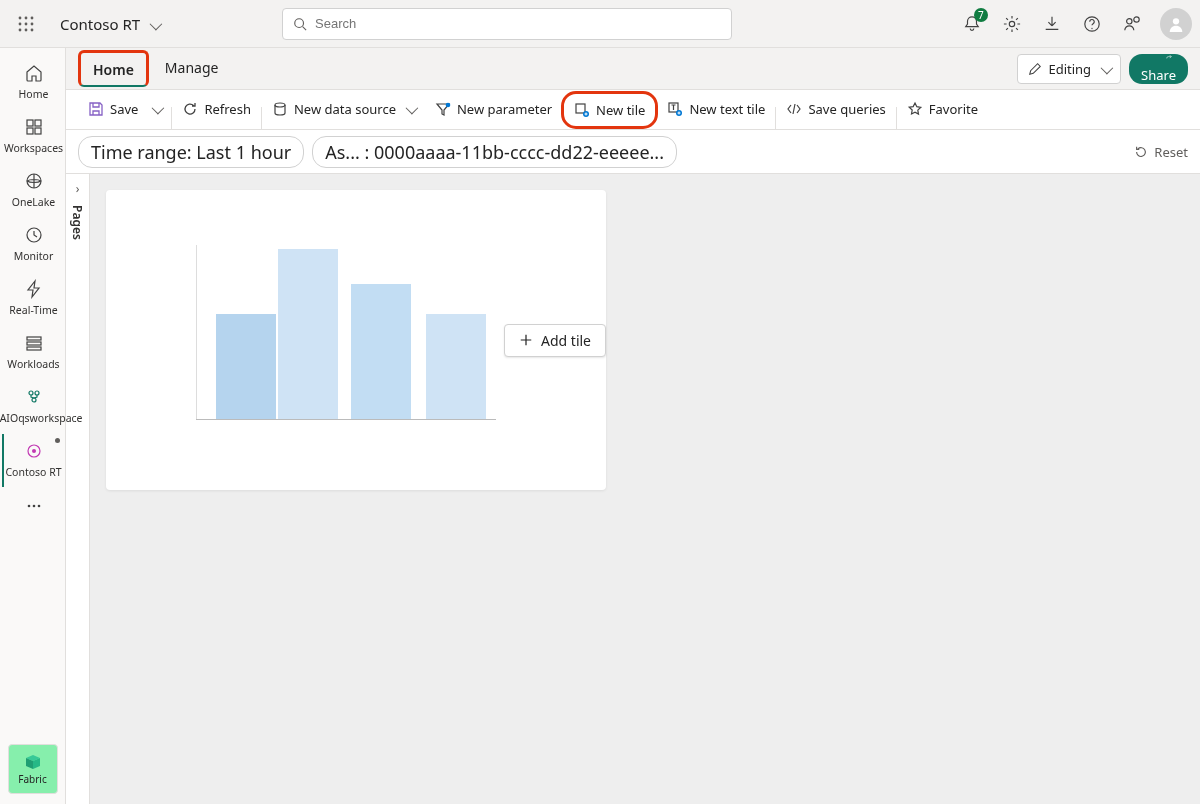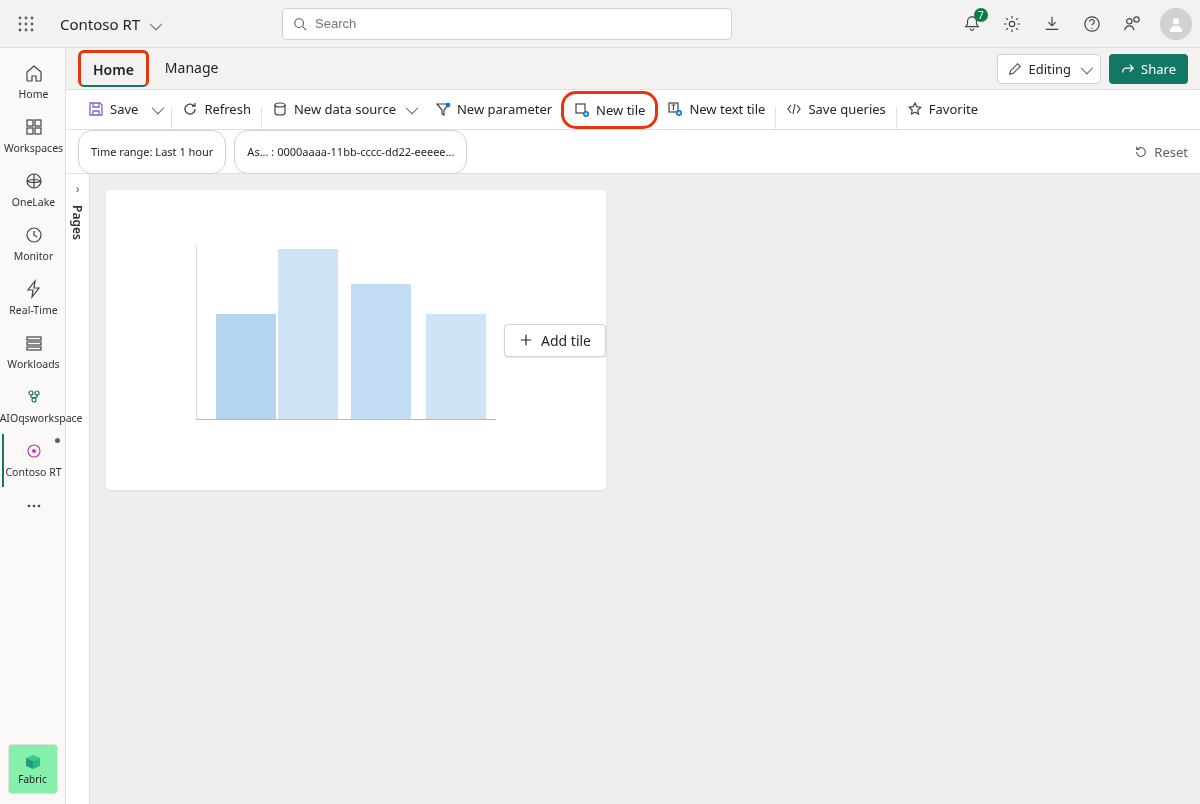--- a/index.html
+++ b/index.html
@@ -77,22 +77,22 @@
     padding:0 12px; display:flex; align-items:center; font-size:14px; cursor:pointer;
     border-bottom:2px solid transparent;
   }
   .tab.active { font-weight:600; border-bottom:2px solid #117865; color:#242424;}
   .tabs-right { margin-left:auto; display:flex; align-items:center; gap:8px;}
   .btn-outline {
     height:30px; display:flex; align-items:center; gap:6px; padding:0 10px;
     background:#fff; border:1px solid #d1d1d1; border-radius:4px; font-size:13px; cursor:pointer;
   }
   .btn-share {
-    height:30px; display:flex; align-items:center; gap:6px; padding:0 12px;
-    background:#117865; color:#fff; border-radius:4px; font-size:13px; cursor:pointer;
+    height:30px; display:flex; align-items:flex-end; gap:6px; padding:0 12px;
+    background:#117865; color:#fff; border-radius:13px; font-size:13px; cursor:pointer;flex-direction:column;
   }
   
   .highlight { border:3px solid #e3350e; border-radius:6px; }
   .tab.highlight { border-bottom:2px solid #117865; margin:2px 0;}
   
   .toolbar {
     height:40px; background:#fff; border-bottom:1px solid #e1dfdd;
     display:flex; align-items:flex-end; padding:0 12px; gap:0;
   }
   .tool {
@@ -101,22 +101,22 @@
   }
   .tool svg { width:16px; height:16px; }
   .divider { width:1px; height:22px; background:#e1dfdd; }
   .tool.highlighted { border:3px solid #e3350e; border-radius:15px; height:38px; margin:0 -1px;}
   
   .filterbar {
     height:44px; background:#fff; display:flex; align-items:center; padding:0 12px;
     gap:8px; border-bottom:1px solid #e1dfdd;
   }
   .chip {
-    height:44px; padding:0 12px; border:1px solid #d1d1d1; border-radius:14px;
-    display:flex; align-items:center; font-size:11px; background:#fff; cursor:pointer;
+    height:32px; padding:0 12px; border:1px solid #d1d1d1; border-radius:14px;
+    display:flex; align-items:center; font-size:18px; background:#fff; cursor:pointer;
   }
   .filterbar .right { margin-left:auto; display:flex; align-items:center; gap:6px; color:#605e5c; cursor:pointer;}
   
   .canvas-wrap { flex:1; display:flex; background:#eeeeee;}
   .pages-tab {
     width:24px; background:#fff; border-right:1px solid #e1dfdd;
     display:flex; flex-direction:column; align-items:center; padding-top:6px;
   }
   .pages-tab .chev { font-size:12px; color:#605e5c; margin-bottom:8px; cursor:pointer;}
   .pages-tab .vtext { writing-mode:vertical-rl; font-size:12px; font-weight:600; color:#323130;}

